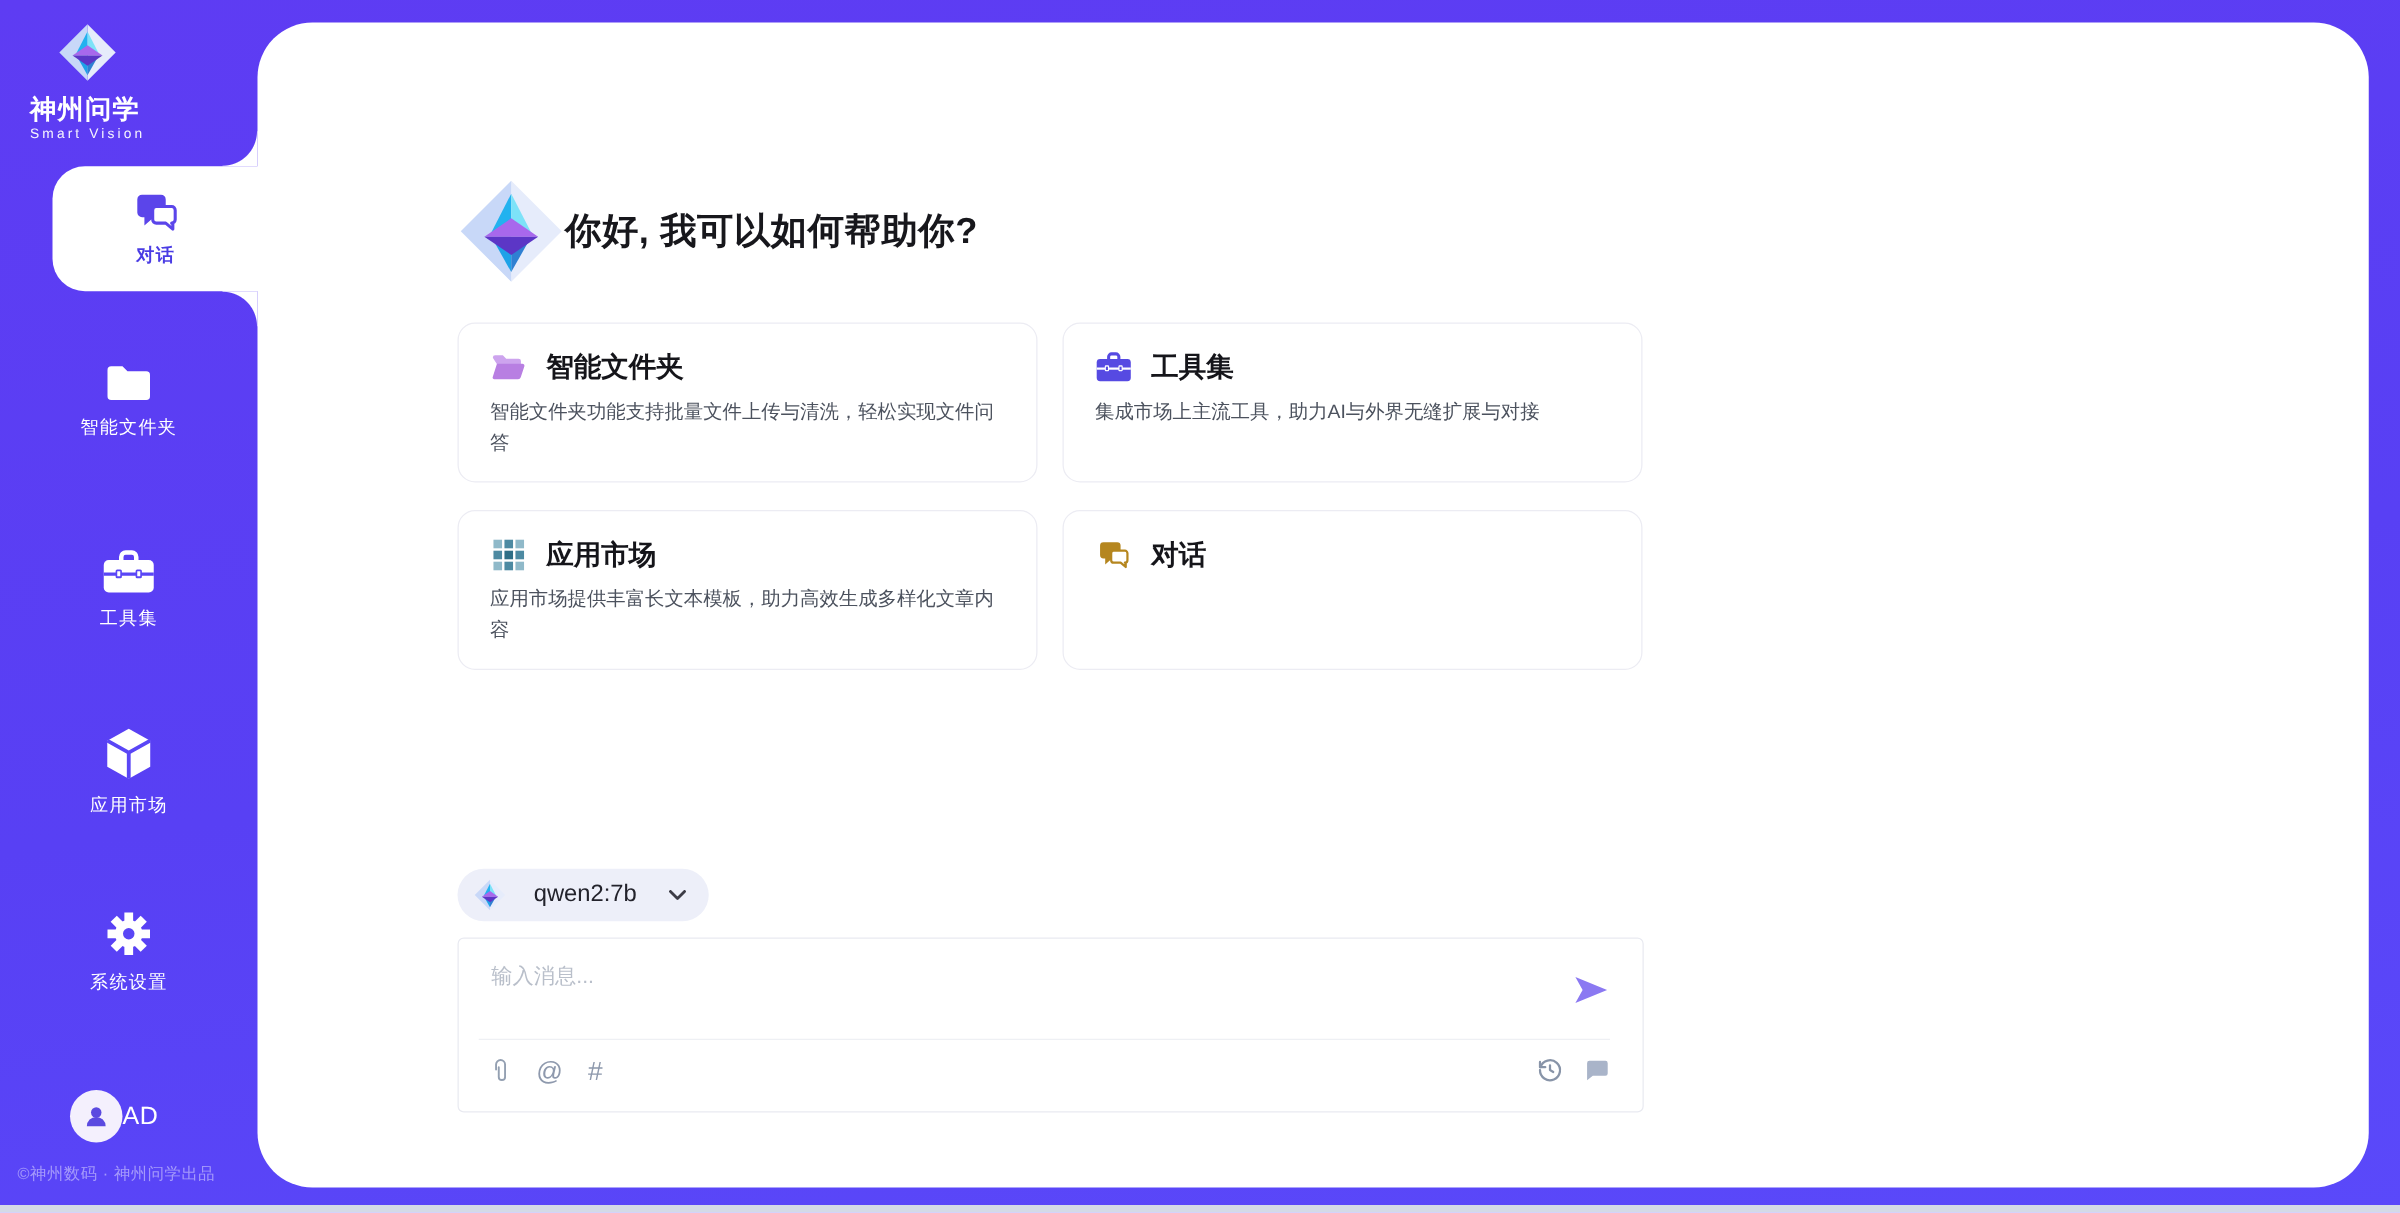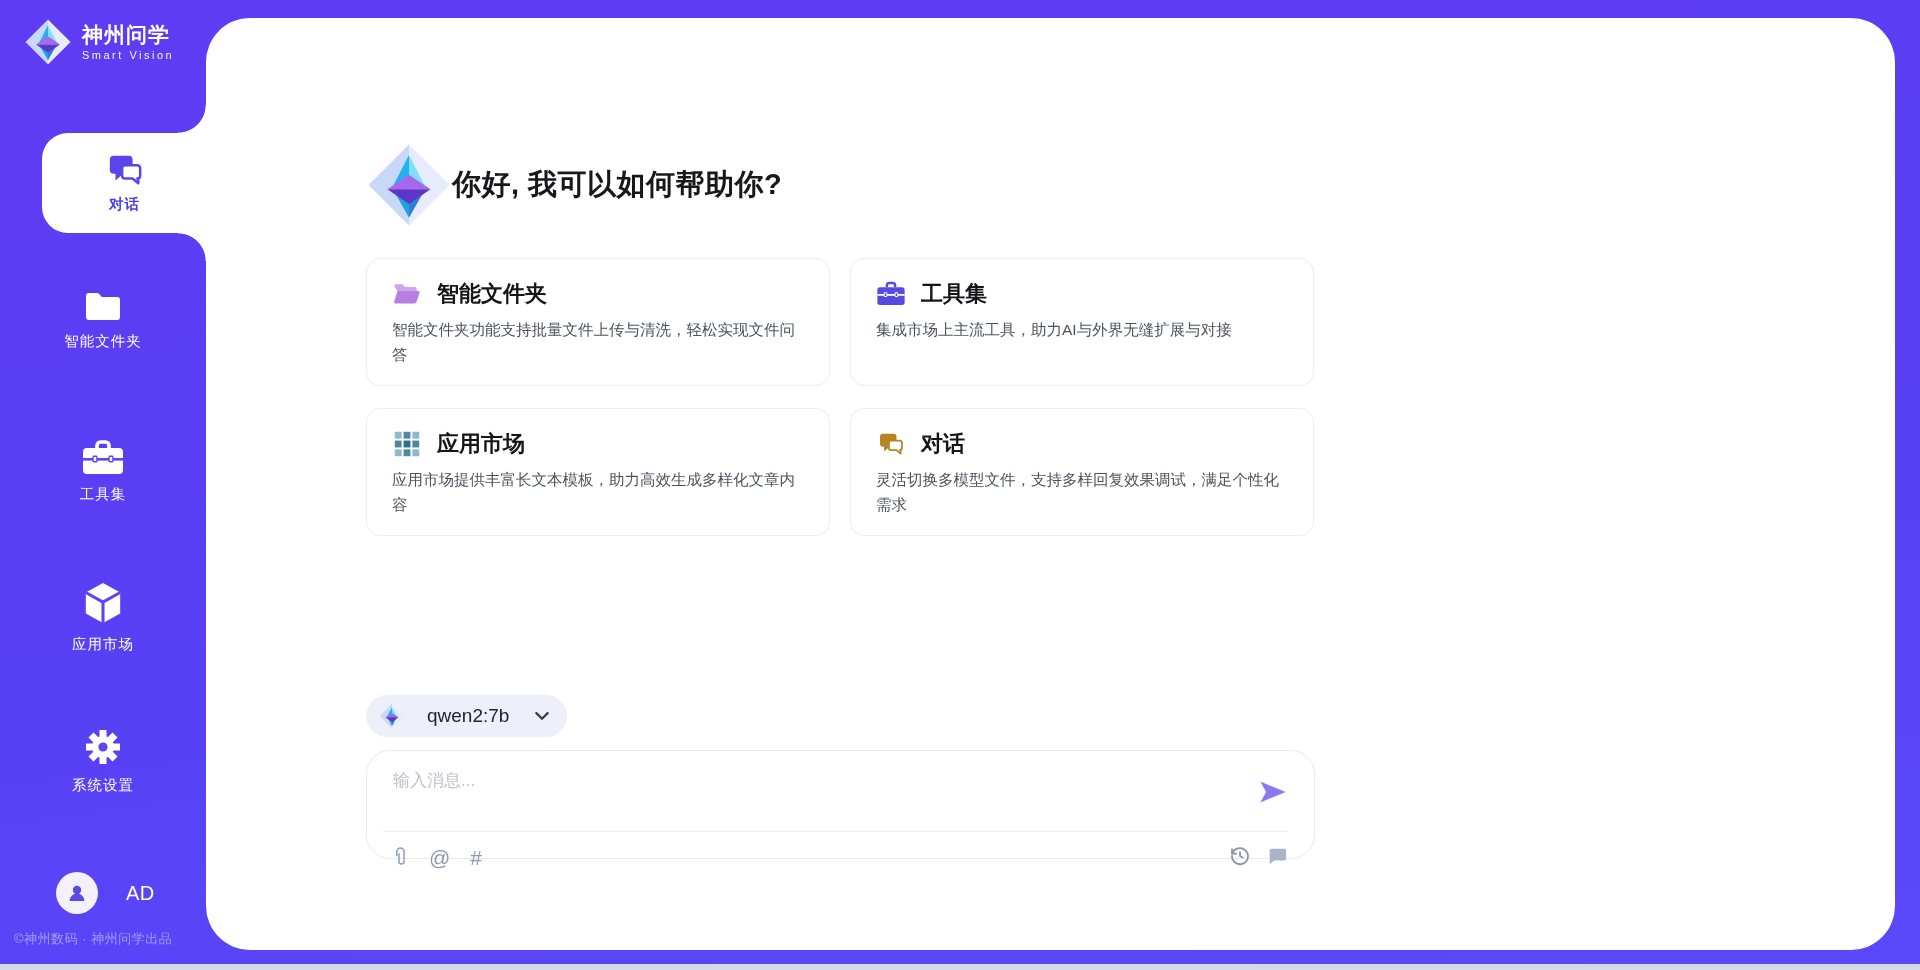--- a/index.html
+++ b/index.html
@@ -8,39 +8,39 @@
     background:linear-gradient(172deg,#5e3cf3 0%,#5840f4 55%,#5a49fa 100%);}
   
   .bottom-strip{position:absolute;left:0;right:0;bottom:0;height:6px;background:#d4dae6;}
 
   
   .main-panel{position:absolute;left:206px;top:18px;right:25px;bottom:20px;
     background:#fff;border-radius:44px;}
 
   
   .sidebar{position:absolute;left:0;top:0;width:206px;height:100%;}
-  .brand{position:absolute;left:24px;top:18px;display:flex;align-items:center;gap:10px;color:#fff;cursor:default;}
+  .brand{position:absolute;left:24px;top:18px;display:flex;align-items:center;gap:10px;color:#fff;cursor:default;flex-direction:column;}
   .brand svg{width:48px;height:48px;}
   .brand-name{font-size:21px;font-weight:bold;letter-spacing:1px;line-height:1.1;}
   .brand-sub{font-size:11px;letter-spacing:2.5px;opacity:.95;margin-top:2px;}
 
   .tab-active{position:absolute;left:42px;top:133px;width:165px;height:100px;background:#fff;
     border-radius:26px 0 0 26px;}
   .tab-conn{position:absolute;width:28px;height:28px;left:178px;}
   .tab-conn.top{top:105px;background:radial-gradient(circle 28px at 0 0,rgba(255,255,255,0) 27.2px,#fff 28px);}
   .tab-conn.bottom{top:233px;background:radial-gradient(circle 28px at 0 100%,rgba(255,255,255,0) 27.2px,#fff 28px);}
 
   .nav-item{position:absolute;left:0;width:206px;display:flex;flex-direction:column;align-items:center;
     gap:9px;color:#fff;cursor:pointer;}
   .nav-item .nav-label{font-size:14.5px;letter-spacing:1px;}
   .nav-item.active{left:42px;width:165px;top:133px;height:100px;justify-content:center;gap:7px;color:#5542e8;}
   .nav-item.active .nav-label{color:#4a3ce4;font-weight:bold;}
   .nav-folder{top:290px;} .nav-toolbox{top:440px;} .nav-cube{top:580px;} .nav-gear{top:727px;text-align:center;}
 
-  .user-row{position:absolute;left:56px;top:872px;display:flex;align-items:center;gap:28px;cursor:pointer;}
+  .user-row{position:absolute;left:56px;top:872px;display:flex;align-items:center;gap:0;cursor:pointer;}
   .avatar{width:42px;height:42px;border-radius:50%;background:#f4f0fd;display:flex;align-items:center;justify-content:center;}
   .user-initials{color:#fff;font-size:20px;letter-spacing:.5px;}
   .sidebar-footer{position:absolute;left:14px;top:930px;font-size:13px;color:rgba(255,255,255,.45);letter-spacing:.5px;white-space:nowrap;}
 
   
   .greeting{position:absolute;left:366px;top:142px;display:flex;align-items:center;}
   .greeting svg{width:86px;height:86px;}
   .greeting-text{font-size:29px;font-weight:bold;color:#17171c;letter-spacing:.5px;}
 
   
@@ -53,22 +53,22 @@
   .card-desc{margin-top:9px;font-size:15.5px;color:#4c525e;line-height:1.6;}
 
   
   .model-pill{position:absolute;left:366px;top:695px;height:42px;padding:0 18px 0 13px;background:#edeff9;
     border-radius:21px;display:inline-flex;align-items:center;gap:22px;cursor:pointer;}
   .model-pill svg.logo{width:26px;height:26px;}
   .model-name{font-size:19px;color:#23232c;}
   .model-pill svg.chev{width:14px;height:9px;margin-left:4px;}
 
   
-  .composer{position:absolute;left:366px;top:750px;width:949px;height:109px;box-sizing:border-box;
-    background:#fff;border:1px solid #e9eaf1;border-radius:24px;}
+  .composer{position:absolute;left:366px;top:750px;width:949px;height:140px;box-sizing:border-box;
+    background:#fff;border:1px solid #e9eaf1;border-radius:5px;}
   .composer textarea{position:absolute;left:24px;top:16px;width:800px;height:56px;border:none;outline:none;
     resize:none;background:transparent;font-family:inherit;font-size:17px;color:#333;}
   .composer textarea::placeholder{color:#b9bfca;}
   .send-btn{position:absolute;right:26px;top:26px;width:30px;height:30px;cursor:pointer;}
   .composer-divider{position:absolute;left:16px;right:26px;top:80px;border-top:1px solid #eef0f4;}
   .composer-left{position:absolute;left:24px;top:94px;display:flex;align-items:center;gap:20px;color:#8e99ad;}
   .composer-left .glyph{font-size:21px;line-height:1;cursor:pointer;}
   .composer-right{position:absolute;right:26px;top:94px;display:flex;align-items:center;gap:15px;}
   .icon-btn{cursor:pointer;display:flex;align-items:center;}
 </style>
@@ -231,21 +231,20 @@
     </div>
 
     <div class="card">
       <div class="card-head">
         <svg viewBox="0 0 40 38">
           <path d="M24 4H8a4 4 0 0 0-4 4v11a4 4 0 0 0 4 4h2v7l8-7h6a4 4 0 0 0 4-4V8a4 4 0 0 0-4-4z" fill="#b5861f"></path>
           <path d="M33 14H20a3 3 0 0 0-3 3v8a3 3 0 0 0 3 3h8l6 5v-5h-1a3 3 0 0 0 3-3v-8a3 3 0 0 0-3-3z" fill="#fff" stroke="#b5861f" stroke-width="2.6" stroke-linejoin="round"></path>
         </svg>
         <span class="card-title">对话</span>
       </div>
-      <div class="card-desc">灵活切换多模型文件，支持多样回复效果调试，满足个性化需求</div>
     </div>
   </div>
 
   <div class="model-pill">
     <svg class="logo" viewBox="0 0 100 100">
       <polygon points="50,3 97,50 50,97" fill="#e6ecfb"></polygon>
       <polygon points="50,3 3,50 50,97" fill="#c8d8f8"></polygon>
       <polygon points="50,15 50,52 31,52" fill="#22b2ef"></polygon>
       <polygon points="50,15 69,52 50,52" fill="#7de2f8"></polygon>
       <polygon points="32,56 50,88 50,56" fill="#1ea2e8"></polygon>

